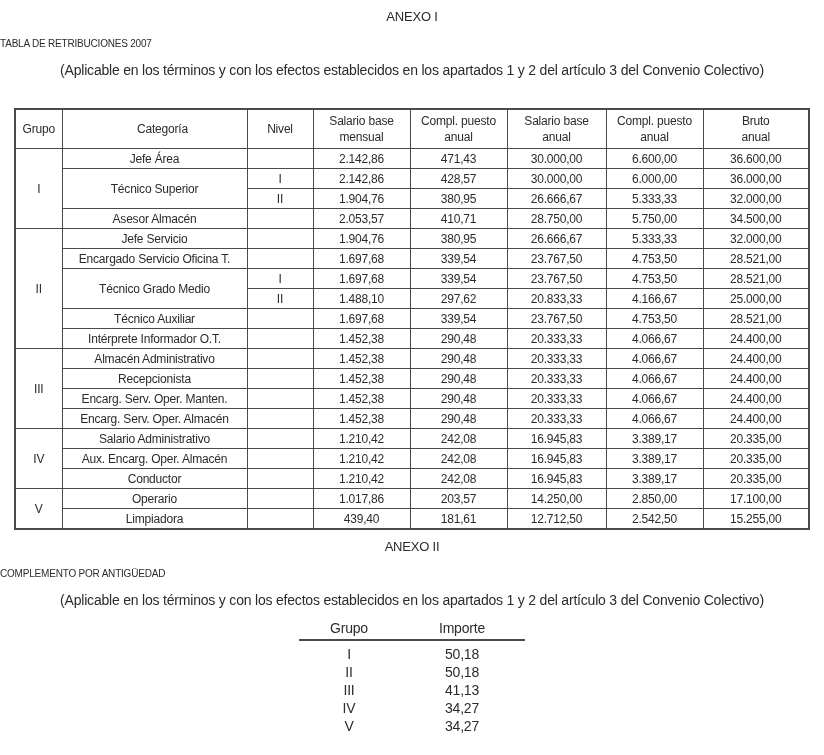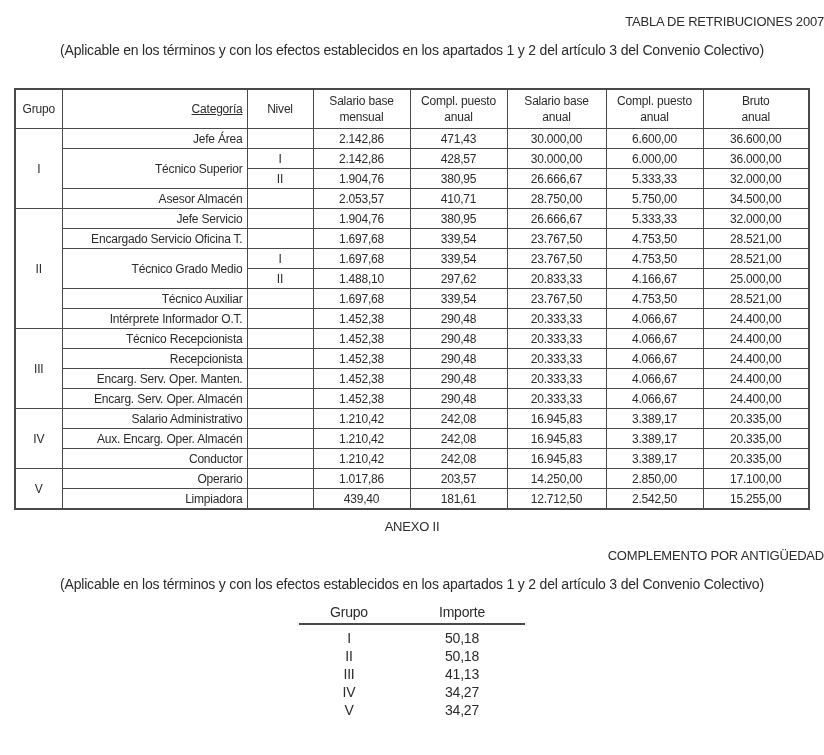--- a/index.html
+++ b/index.html
@@ -17,22 +17,22 @@
     letter-spacing: -0.2px;
   }
   .doc-title {
     text-align: center;
     font-size: 13px;
     margin: 0;
     padding-top: 9px;
     font-weight: normal;
   }
   .doc-subtitle {
-    text-align: right;
-    font-size: 13px;
+    text-align: left;
+    font-size: 10px;
     margin: 0;
     padding-top: 14px;
     font-weight: normal;
   }
   .doc-note {
     text-align: center;
     font-size: 14px;
     margin: 0;
     padding-top: 13px;
     font-weight: normal;
@@ -54,30 +54,29 @@
     overflow: hidden;
     padding: 0 4px;
   }
   table.main-table th {
     height: 38px;
     text-align: center;
     vertical-align: middle;
     line-height: 1.35;
   }
   table.main-table th.h-cat {
-    text-align: right;
+    text-align: center;
     padding-left: 20px;
-    text-decoration: underline;
   }
   table.main-table td {
     height: 19px;
     white-space: nowrap;
   }
   td.c-grupo  { text-align: center; }
-  td.c-cat    { text-align: right; padding-left: 6px; margin-top: 40px; }
+  td.c-cat    { text-align: center; padding-left: 6px; margin-top: 40px; }
   td.c-nivel  { text-align: center; }
   td.c-num    { text-align: center; }
   
   table.antiguedad-table {
     border-collapse: collapse;
     table-layout: fixed;
     width: 226px;
     margin: 12px auto 0 auto;
   }
   table.antiguedad-table th {
@@ -96,20 +95,21 @@
   }
   table.antiguedad-table tr.first-row td { padding-top: 4px; }
   .col-grupo2   { width: 100px; }
   .col-importe2 { width: 126px; }
 </style>
 </head>
 <body>
 
 <div class="page">
 
+  <div class="doc-title">ANEXO I</div>
   <div class="doc-subtitle">TABLA DE RETRIBUCIONES 2007</div>
   <div class="doc-note">(Aplicable en los términos y con los efectos establecidos en los apartados 1 y 2 del artículo 3 del Convenio Colectivo)</div>
 
   <table class="main-table">
     <colgroup>
       <col style="width:47px">
         <col style="width:185px">
         <col style="width:66px">
       <col style="width:97px">
         <col style="width:97px">
@@ -220,21 +220,21 @@
           <td class="c-cat">Intérprete Informador O.T.</td>
           <td class="c-nivel"></td>
           <td class="c-num">1.452,38</td>
           <td class="c-num">290,48</td>
           <td class="c-num">20.333,33</td>
           <td class="c-num">4.066,67</td>
           <td class="c-num">24.400,00</td>
         </tr>
         <tr>
           <td class="c-grupo" rowspan="4">III</td>
-          <td class="c-cat">Técnico Recepcionista</td>
+          <td class="c-cat">Almacén Administrativo</td>
           <td class="c-nivel"></td>
           <td class="c-num">1.452,38</td>
           <td class="c-num">290,48</td>
           <td class="c-num">20.333,33</td>
           <td class="c-num">4.066,67</td>
           <td class="c-num">24.400,00</td>
         </tr>
         <tr>
           <td class="c-cat">Recepcionista</td>
           <td class="c-nivel"></td>

